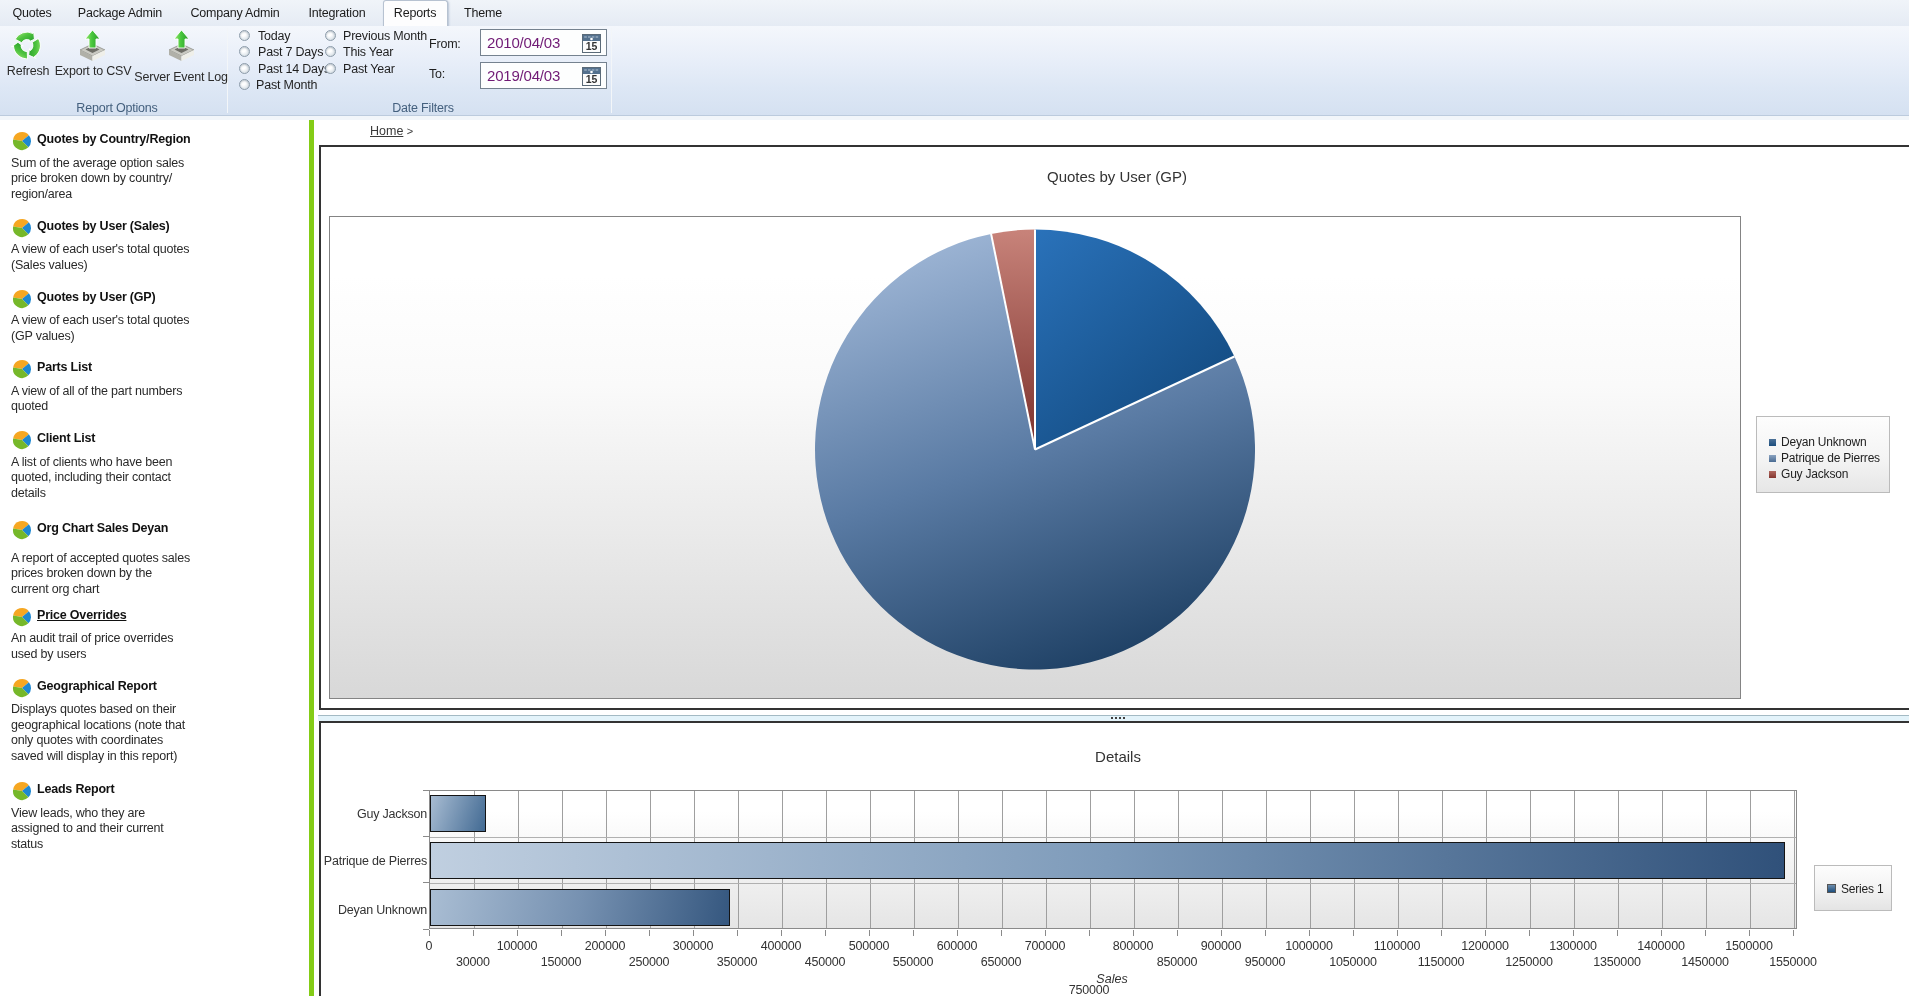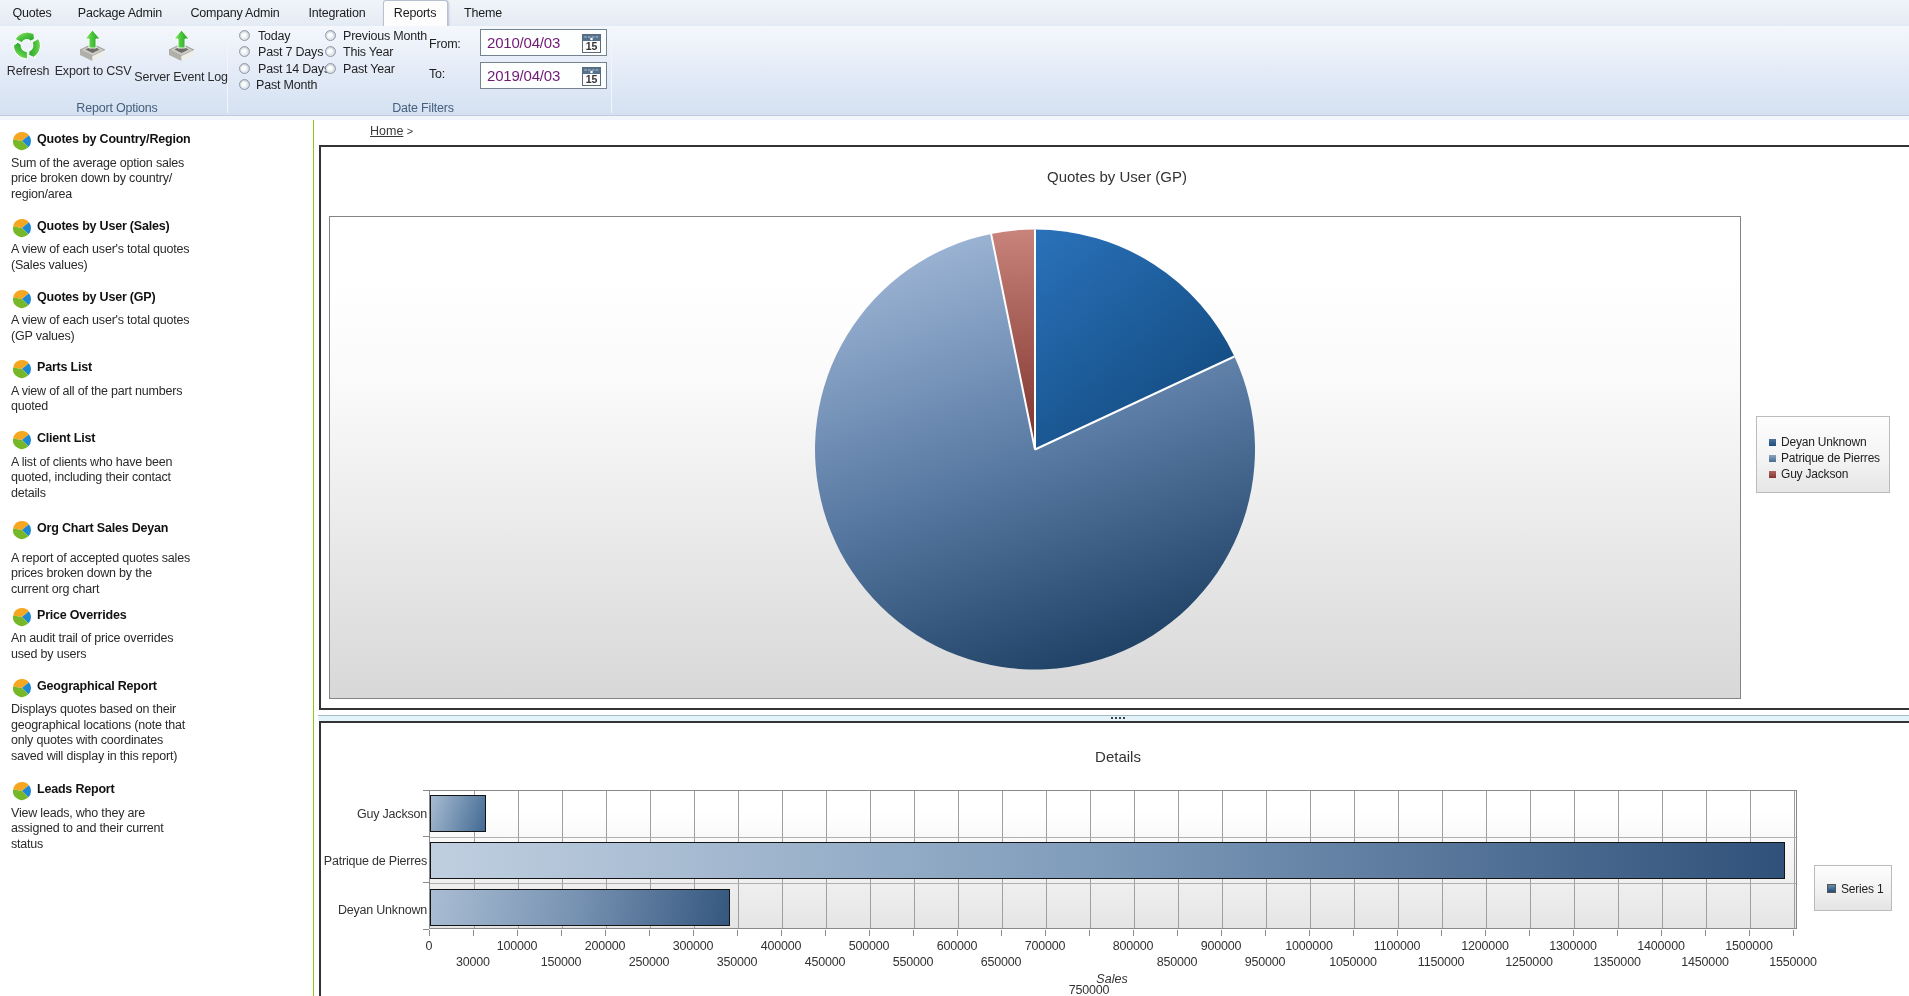--- a/index.html
+++ b/index.html
@@ -26,21 +26,21 @@
 .radio { position:absolute; width:11px; height:11px; border-radius:50%;
   border:1px solid #8d9caa; background:radial-gradient(circle at 38% 32%,#ffffff 25%,#e9eef2 55%,#cfd8df 100%);
   box-shadow:inset 0 1px 2px rgba(120,135,150,.5); }
 .rlabel { position:absolute; font-size:12.5px; letter-spacing:-0.2px; color:#1f1f1f; white-space:nowrap; }
 .datebox { position:absolute; left:480px; width:127px; height:27px; background:#fdfefe;
   border:1px solid #75828f; }
 .datebox span { position:absolute; left:6px; top:0; line-height:25px; font-size:15px;
   letter-spacing:-0.2px; color:#701a75; }
 
 #leftpanel { left:0; top:120px; width:314px; height:876px; background:#fff;
-  border-right:1px solid #84cc16; }
+  border-right:5px solid #84cc16; }
 .rpt-title { position:absolute; left:37px; font-size:12.5px; font-weight:bold;
   letter-spacing:-0.2px; color:#111; white-space:nowrap; }
 .rpt-desc { position:absolute; left:11px; width:210px; font-size:12.5px;
   letter-spacing:-0.2px; color:#2a2a2a; line-height:15.5px; }
 .rpt-icon { position:absolute; left:12px; width:20px; height:20px; }
 
 #bc { left:329px; top:124px; font-size:12.5px; color:#3a3a3a; }
 #bc a { color:#3a3a3a; text-decoration:underline; }
 #panel1 { left:319px; top:145px; width:1601px; height:565px; border:2px solid #333333; background:#fff; }
 #title1 { left:1117px; top:168px; font-size:15px; color:#333; transform:translateX(-50%); white-space:nowrap; }
@@ -222,21 +222,21 @@
         <path d="M10,10 L16.89,4.21 A9,9 0 0 1 16.36,16.36 Z" fill="#1e88d2"></path>
         <path d="M10,10 L16.36,16.36 A9,9 0 0 1 1.14,8.44 Z" fill="#76b82a"></path>
       </svg></div>
     <div class="rpt-title" style="top: 401px;">Org Chart Sales Deyan</div>
     <div class="rpt-desc" style="top: 424.5px; margin-top: 6px;">A report of accepted quotes sales<br>prices broken down by the<br>current org chart</div>
     <div class="rpt-icon" style="top: 486.5px;"><svg width="20" height="20" viewBox="0 0 20 20">
         <path d="M10,10 L1.14,8.44 A9,9 0 0 1 16.89,4.21 Z" fill="#f6a722"></path>
         <path d="M10,10 L16.89,4.21 A9,9 0 0 1 16.36,16.36 Z" fill="#1e88d2"></path>
         <path d="M10,10 L16.36,16.36 A9,9 0 0 1 1.14,8.44 Z" fill="#76b82a"></path>
       </svg></div>
-    <div class="rpt-title" style="top: 487.5px;">Price Overrides</div>
+    <div class="rpt-title" style="top: 487.5px; text-decoration: underline;">Price Overrides</div>
     <div class="rpt-desc" style="top: 511px;">An audit trail of price overrides<br>used by users</div>
     <div class="rpt-icon" style="top: 557.5px;"><svg width="20" height="20" viewBox="0 0 20 20">
         <path d="M10,10 L1.14,8.44 A9,9 0 0 1 16.89,4.21 Z" fill="#f6a722"></path>
         <path d="M10,10 L16.89,4.21 A9,9 0 0 1 16.36,16.36 Z" fill="#1e88d2"></path>
         <path d="M10,10 L16.36,16.36 A9,9 0 0 1 1.14,8.44 Z" fill="#76b82a"></path>
       </svg></div>
     <div class="rpt-title" style="top: 558.5px;">Geographical Report</div>
     <div class="rpt-desc" style="top: 582px;">Displays quotes based on their<br>geographical locations (note that<br>only quotes with coordinates<br>saved will display in this report)</div>
     <div class="rpt-icon" style="top: 661px;"><svg width="20" height="20" viewBox="0 0 20 20">
         <path d="M10,10 L1.14,8.44 A9,9 0 0 1 16.89,4.21 Z" fill="#f6a722"></path>

